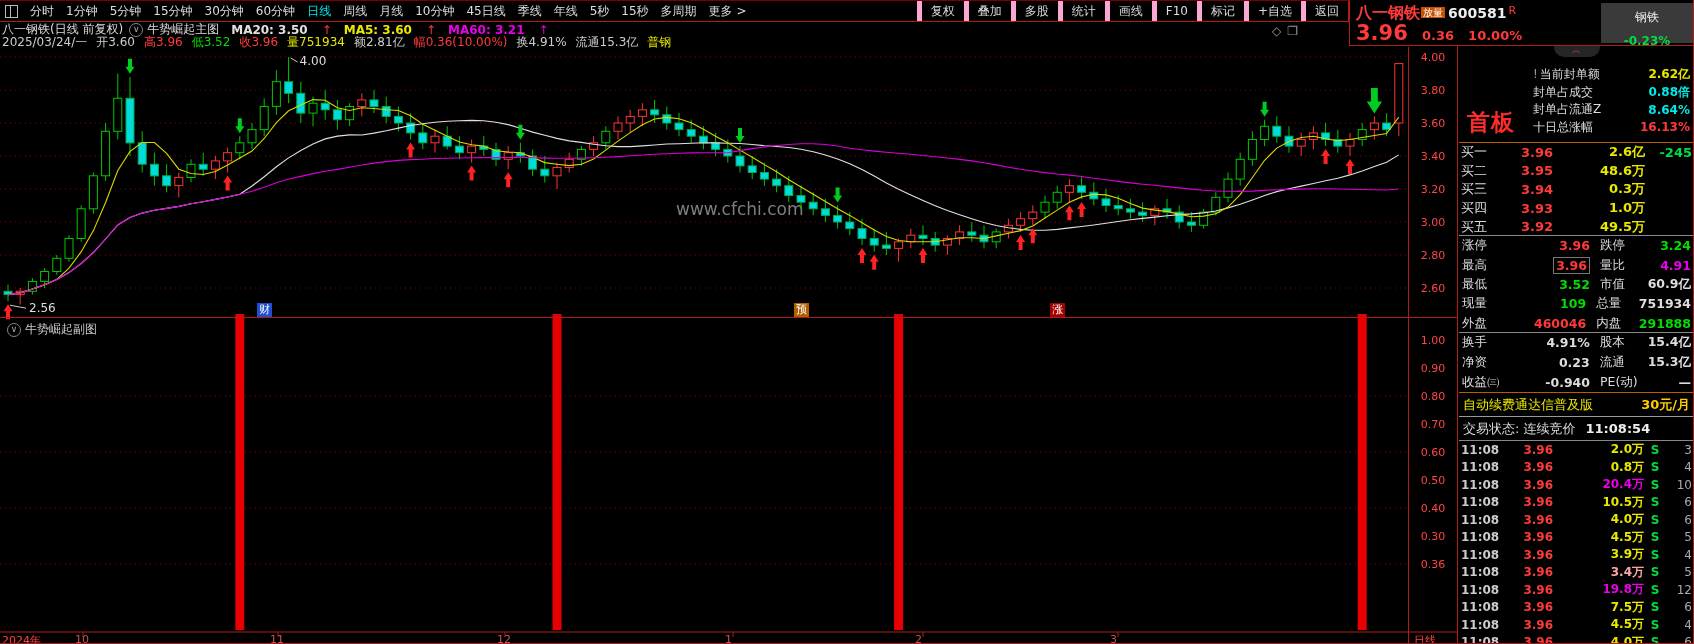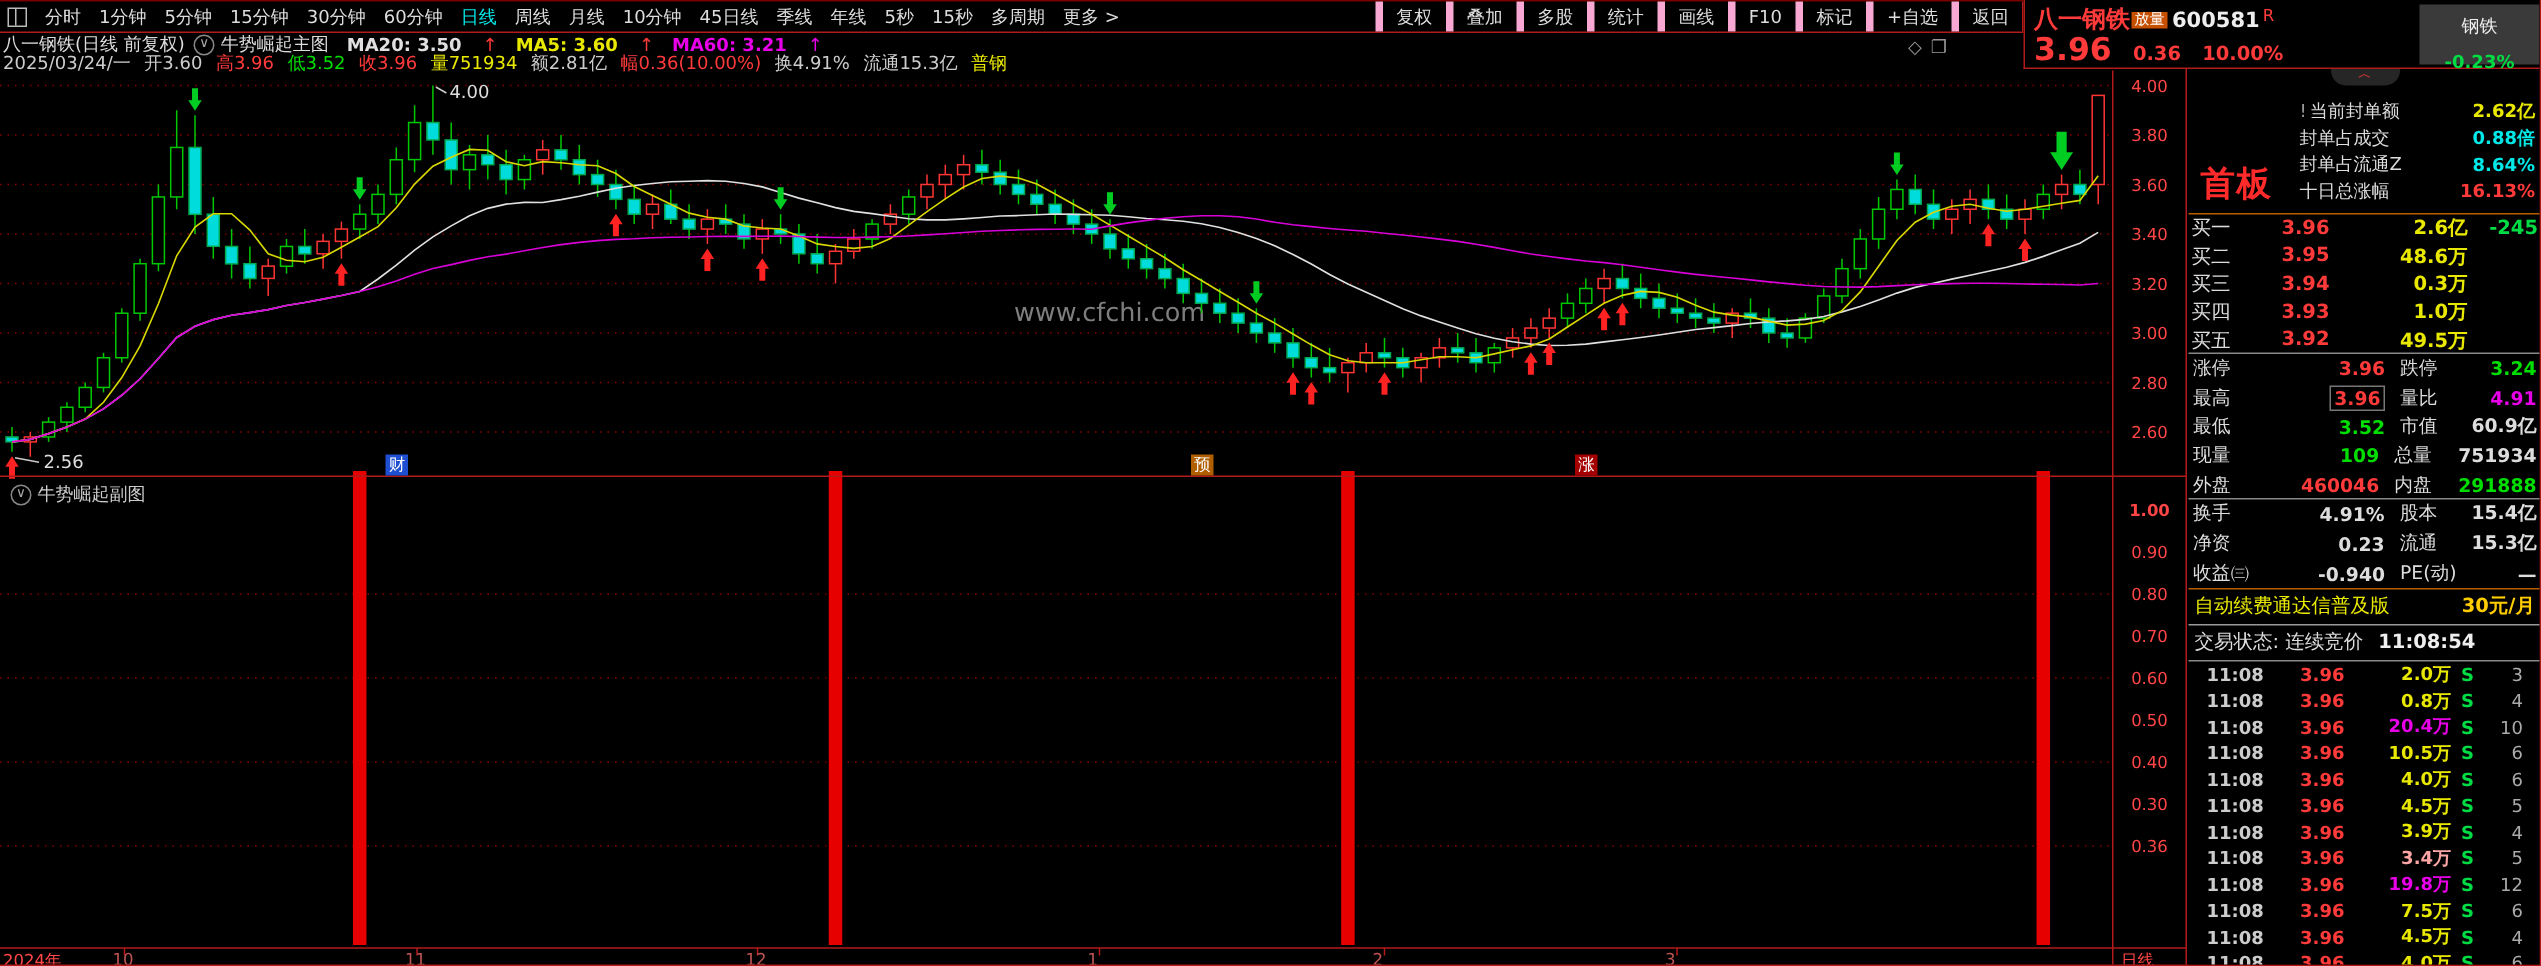--- a/index.html
+++ b/index.html
@@ -35,21 +35,21 @@
   .yl{position:absolute;left:1410px;width:46px;text-align:center;font-size:11px;color:#ff4545;z-index:3;}
   .tml{position:absolute;top:633px;font-size:11px;color:#c05555;z-index:3;white-space:nowrap;}
   .tml.year,.tml.period{color:#ff4545;}
   
   #qhead{position:absolute;left:1349px;top:0;width:345px;height:46px;border-left:1px solid #b31b1b;
     border-bottom:1px solid #b31b1b;box-sizing:border-box;background:#000;z-index:5;}
   #qname{color:#ff3a3a;font-weight:bold;font-size:16px;margin-left:6px;}
   #qbadge{background:#c75000;color:#fff;font-size:10px;padding:0 2px;margin-left:1px;vertical-align:2px;}
   #qcode{color:#eee;font-weight:bold;font-size:14px;margin-left:3px;}
   #qr{color:#ff3a3a;font-size:11px;vertical-align:4px;margin-left:2px;}
-  #sectorbox{position:absolute;right:1px;top:3px;width:80px;height:40px;background:#3a3a3a;text-align:center;}
+  #sectorbox{position:absolute;right:1px;top:3px;width:92px;height:40px;background:#3a3a3a;text-align:center;}
   #sector-name{font-size:12px;color:#eee;margin-top:3px;}
   #sector-pct{font-size:12px;color:#00dd44;font-weight:bold;margin-top:2px;}
   #qprice{color:#ff3a3a;font-weight:bold;font-size:21px;margin-left:6px;}
   #qchg,#qpct{color:#ff3a3a;font-weight:bold;font-size:13px;margin-left:9px;}
   
   #panel{position:absolute;left:1459px;top:46px;width:235px;height:598px;background:#000;z-index:5;}
   #shouban{position:absolute;left:0;top:0;right:0;height:97px;border-bottom:1px solid #b95e00;box-sizing:border-box;}
   #pill{position:absolute;left:50%;transform:translateX(-50%);top:0;width:46px;height:11px;background:#262626;
     border-radius:0 0 10px 10px;color:#ff3a3a;font-size:9px;line-height:9px;text-align:center;}
   #shouban-title{position:absolute;left:8px;top:38px;font-size:23px;font-weight:bold;color:#ff2a2a;letter-spacing:1px;margin-top:23px;}
@@ -74,21 +74,21 @@
   .v2{flex:1;text-align:right;font-weight:bold;white-space:nowrap;}
   #stats2 .l1{width:50px;} #stats2 .v1{width:78px;} #stats2 .l2{width:48px;}
   .boxed{border:1px solid #777;padding:0 2px;}
   #adrow{position:absolute;left:0;top:347px;right:0;height:24px;line-height:24px;border-bottom:1px solid #999;
     box-sizing:border-box;display:flex;justify-content:space-between;padding:0 4px;font-size:13px;color:#e8e800;}
   #adprice{color:#ffcc00;font-weight:bold;}
   #statusrow{position:absolute;left:0;top:371px;right:0;height:24px;line-height:24px;border-bottom:1px solid #888;
     box-sizing:border-box;font-size:13px;color:#ddd;padding-left:4px;}
   #stime{margin-left:10px;font-weight:bold;color:#eee;}
   #txns{position:absolute;left:0;top:395px;right:0;bottom:0;overflow:hidden;}
-  .tx{display:flex;height:17.5px;align-items:center;font-size:12px;font-weight:bold;padding:0 12px;}
+  .tx{display:flex;height:17.5px;align-items:center;font-size:12px;font-weight:bold;padding:0 2px;}
   .tt{width:40px;color:#ccc;}
   .tp{width:52px;text-align:right;color:#ff3a3a;}
   .tv{flex:1;text-align:right;}
   .ts{width:22px;text-align:center;color:#00dd44;}
   .tc{width:26px;text-align:right;color:#aaa;font-weight:normal;}
 </style>
 </head>
 <body>
 
 <div id="window">
@@ -448,21 +448,21 @@
 
   <div id="ylabels">
       <div class="yl" style="top: 51px;">4.00</div>
       <div class="yl" style="top: 84px;">3.80</div>
       <div class="yl" style="top: 117px;">3.60</div>
       <div class="yl" style="top: 150px;">3.40</div>
       <div class="yl" style="top: 183px;">3.20</div>
       <div class="yl" style="top: 216px;">3.00</div>
       <div class="yl" style="top: 249px;">2.80</div>
       <div class="yl" style="top: 282px;">2.60</div>
-      <div class="yl" style="top: 334px; font-weight: bold;">1.00</div>
+      <div class="yl" style="top: 334px;">1.00</div>
       <div class="yl" style="top: 362px;">0.90</div>
       <div class="yl" style="top: 390px;">0.80</div>
       <div class="yl" style="top: 418px;">0.70</div>
       <div class="yl" style="top: 446px;">0.60</div>
       <div class="yl" style="top: 474px;">0.50</div>
       <div class="yl" style="top: 502px;">0.40</div>
       <div class="yl" style="top: 530px;">0.30</div>
       <div class="yl" style="top: 558px;">0.36</div>
     </div>
   <div id="timeline">

